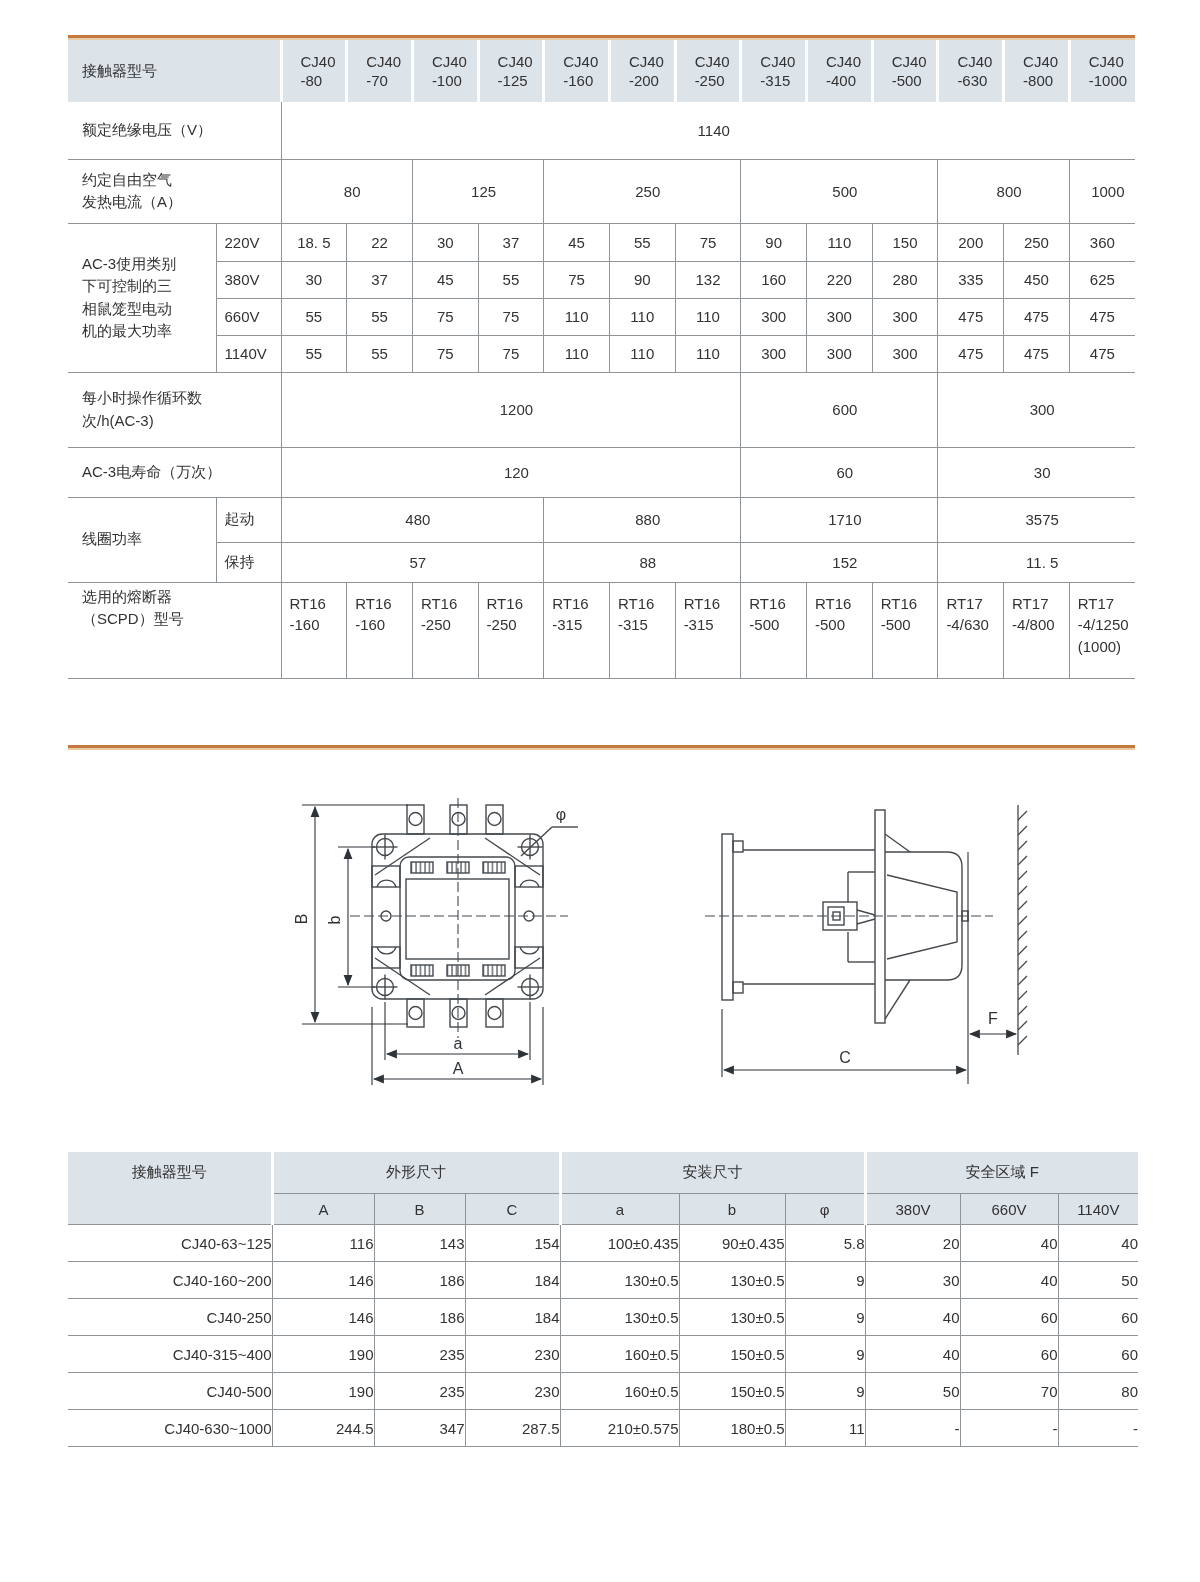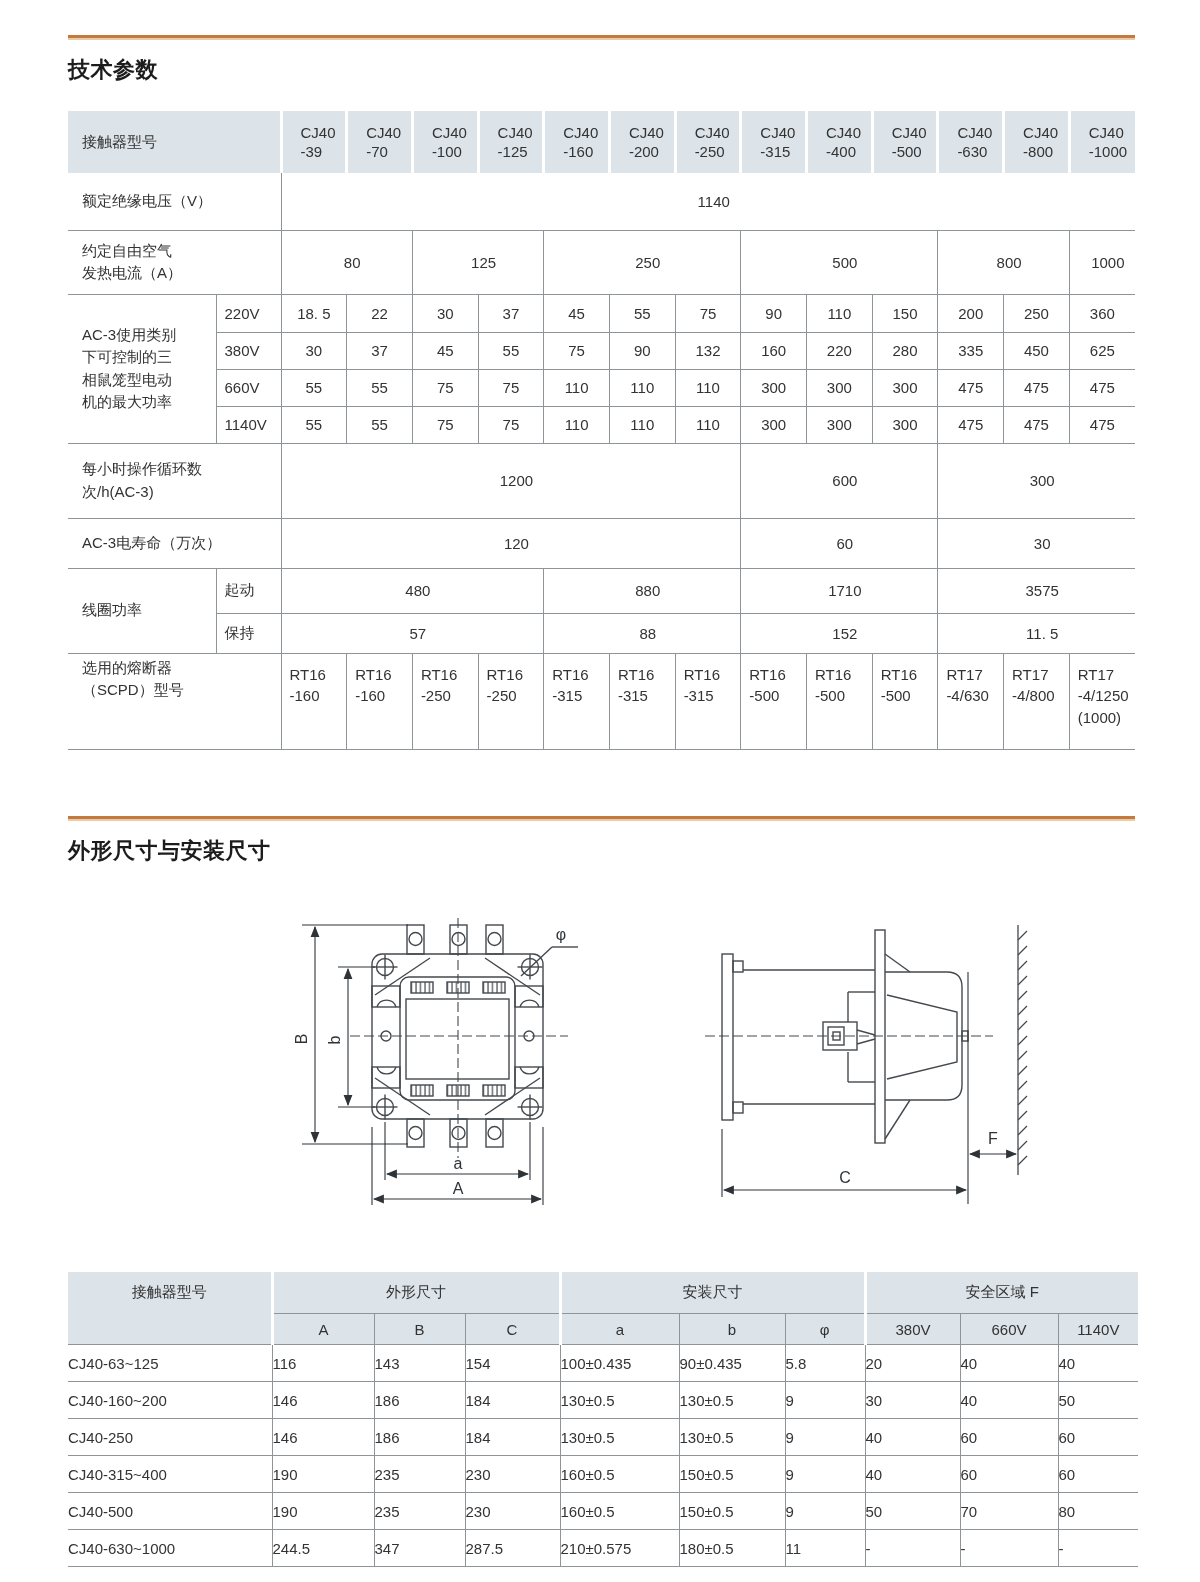--- a/index.html
+++ b/index.html
@@ -43,46 +43,45 @@
   
   .t2{width:1070px;font-size:15px;margin-top:42px;}
   .t2 th{background:var(--hdr);font-weight:400;text-align:center;}
   .t2 tr.g{height:42px;}
   .t2 tr.s{height:31px;}
   .t2 th.mcol{vertical-align:top;padding-top:11px;}
   .t2 tr.g th + th{border-left:3px solid #fff;}
   .t2 tr.s th{border-top:1px solid var(--line);border-left:1px solid var(--line);}
   .t2 tr.s th:nth-child(1),.t2 tr.s th:nth-child(4),.t2 tr.s th:nth-child(7){border-left:3px solid #fff;}
   .t2 tr.d{height:37px;}
-  .t2 tr.d td{text-align:left;border-top:1px solid var(--line);}
+  .t2 tr.d td{text-align:right;border-top:1px solid var(--line);}
   .t2 tr.d td + td{border-left:1px solid var(--line);}
   .t2 tr.d:last-child td{border-bottom:1px solid var(--line);}
 </style>
 </head>
 <body>
 
 <div class="page">
 
   <div class="rule"></div>
-  <h1>技术参数</h1>
 
   <table class="t1">
     <colgroup>
       <col style="width:148px">
         <col style="width:65px">
         <col span="13" style="width:65.69px">
     </colgroup>
 
     <tbody>
         <tr class="head h62">
       <th class="hlabel" colspan="2">接触器型号</th>
 
     <th>
         <div>CJ40</div>
-        <div>-39</div>
+        <div>-80</div>
       </th>
           <th>
         <div>CJ40</div>
         <div>-70</div>
       </th>
           <th>
         <div>CJ40</div>
         <div>-100</div>
       </th>
           <th>
@@ -322,21 +321,20 @@
           <td class="fuse">
         <div>RT17</div>
         <div>-4/1250</div>
         <div>(1000)</div>
       </td>
         </tr>
   </tbody>
     </table>
 
   <div class="rule second"></div>
-  <h1>外形尺寸与安装尺寸</h1>
 
   <div class="drawings">
 
     <svg width="320" height="330" viewBox="0 0 320 330">
       <defs>
         <marker id="ah1" viewBox="0 0 10 10" refX="9" refY="5" markerWidth="10" markerHeight="10" orient="auto-start-reverse">
           <path d="M0,1 L10,5 L0,9 z" fill="#2e3338"></path>
         </marker>
         <pattern id="hv1" width="4.5" height="12" patternUnits="userSpaceOnUse">
           <line x1="1" y1="0" x2="1" y2="12" stroke="#44494e" stroke-width="1.2"></line>

